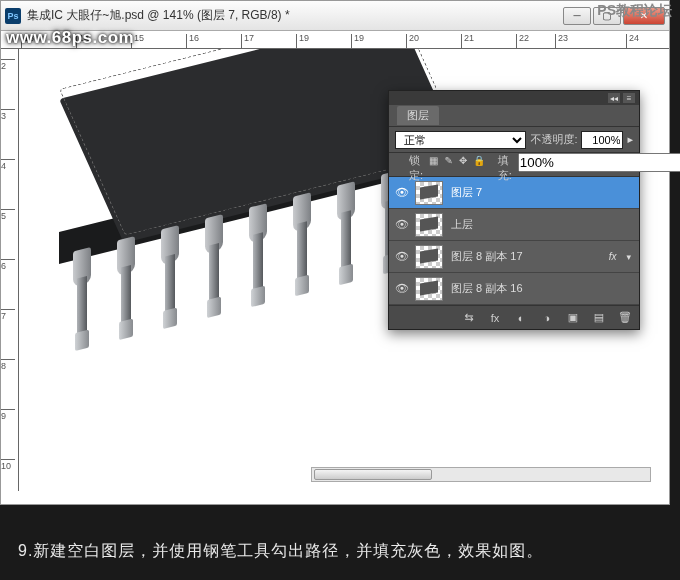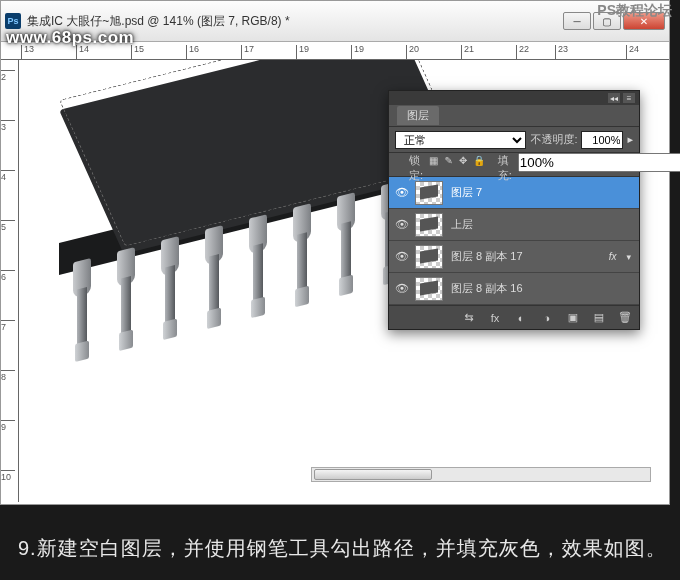--- a/index.html
+++ b/index.html
@@ -1,18 +1,18 @@
 <!DOCTYPE html>
 <html><head>
 <meta charset="utf-8">
 <style>
 *{margin:0;padding:0;box-sizing:border-box;font-family:"Microsoft YaHei",sans-serif}
 body{background:#1a1a1a;width:680px;height:580px;overflow:hidden;position:relative}
 .app{position:absolute;top:0;left:0;width:670px;height:505px;background:#fff;border:1px solid #999}
-.titlebar{height:41px;background:linear-gradient(#fdfdfd,#e4e4e4);display:flex;align-items:center;padding:0 4px;border-bottom:1px solid #aaa;font-size:12px;color:#333}
+.titlebar{height:30px;background:linear-gradient(#fdfdfd,#e4e4e4);display:flex;align-items:center;padding:0 4px;border-bottom:1px solid #aaa;font-size:12px;color:#333}
 .titlebar .ps-icon{width:16px;height:16px;background:#0a3d6b;color:#7fc6ff;font-size:9px;font-weight:bold;display:flex;align-items:center;justify-content:center;margin-right:6px;border-radius:2px}
 .titlebar .title-text{flex:1}
 .winbtns{display:flex;gap:2px}
 .winbtn{width:28px;height:18px;border:1px solid #888;background:linear-gradient(#f5f5f5,#ddd);font-size:10px;display:flex;align-items:center;justify-content:center;border-radius:2px}
 .winbtn.close{background:linear-gradient(#e98,#c43);color:#fff;width:42px}
 .ruler-h{height:18px;background:#fff;border-bottom:1px solid #666;display:flex;align-items:flex-end;font-size:9px;color:#555;position:relative;overflow:hidden}
 .ruler-h .tick{position:absolute;bottom:0;border-left:1px solid #666;height:14px;padding-left:2px;line-height:8px}
 .workspace{display:flex;height:442px}
 .ruler-v{width:18px;background:#fff;border-right:1px solid #666;position:relative;font-size:9px;color:#555}
 .ruler-v .vtick{position:absolute;left:0;border-top:1px solid #666;width:14px;padding-top:1px;writing-mode:horizontal-tb}
@@ -51,21 +51,21 @@
 .layer .eye{width:18px;height:18px;display:flex;align-items:center;justify-content:center;font-size:11px}
 .layer .thumb{width:28px;height:24px;background:repeating-conic-gradient(#ccc 0 25%,#fff 0 50%) 0 0/8px 8px;border:1px solid #777;position:relative}
 .layer .thumb.content::after{content:"";position:absolute;top:4px;left:4px;width:18px;height:12px;background:#555;transform:skewY(-10deg)}
 .layer .lname{flex:1;padding-left:4px}
 .layer .fx{font-style:italic;font-size:10px;color:#ddd;padding-right:2px}
 .layer .chev{font-size:9px;padding:0 4px}
 .layers-foot{height:24px;background:#4a4a4a;display:flex;align-items:center;justify-content:flex-end;padding:0 6px;gap:10px;border-top:1px solid #333}
 .layers-foot .fbtn{width:16px;height:16px;font-size:11px;color:#ccc;display:flex;align-items:center;justify-content:center}
 .watermark{position:absolute;top:28px;left:6px;color:#fff;font-size:17px;font-weight:bold;text-shadow:0 0 3px #000,0 0 6px #000;letter-spacing:.5px}
 .watermark2{position:absolute;top:2px;right:8px;color:#888;font-size:14px;font-weight:bold}
-.caption{position:absolute;bottom:18px;left:18px;color:#e8e8e8;font-size:20px;letter-spacing:1px}
+.caption{position:absolute;bottom:18px;left:18px;color:#e8e8e8;font-size:16px;letter-spacing:1px}
 </style>
 </head>
 <body>
 
 <div class="app">
   <div class="titlebar">
     <div class="ps-icon">Ps</div>
     <div class="title-text">集成IC    大眼仔~旭.psd @ 141% (图层 7, RGB/8) *</div>
     <div class="winbtns">
       <div class="winbtn">─</div>

